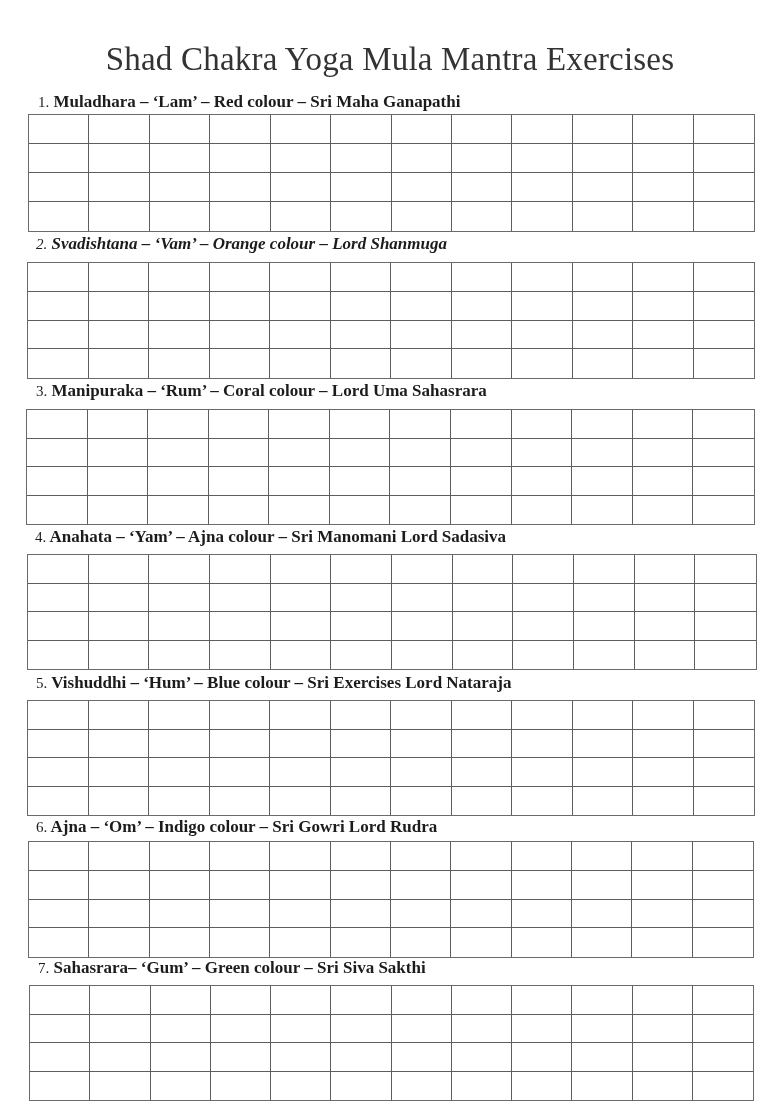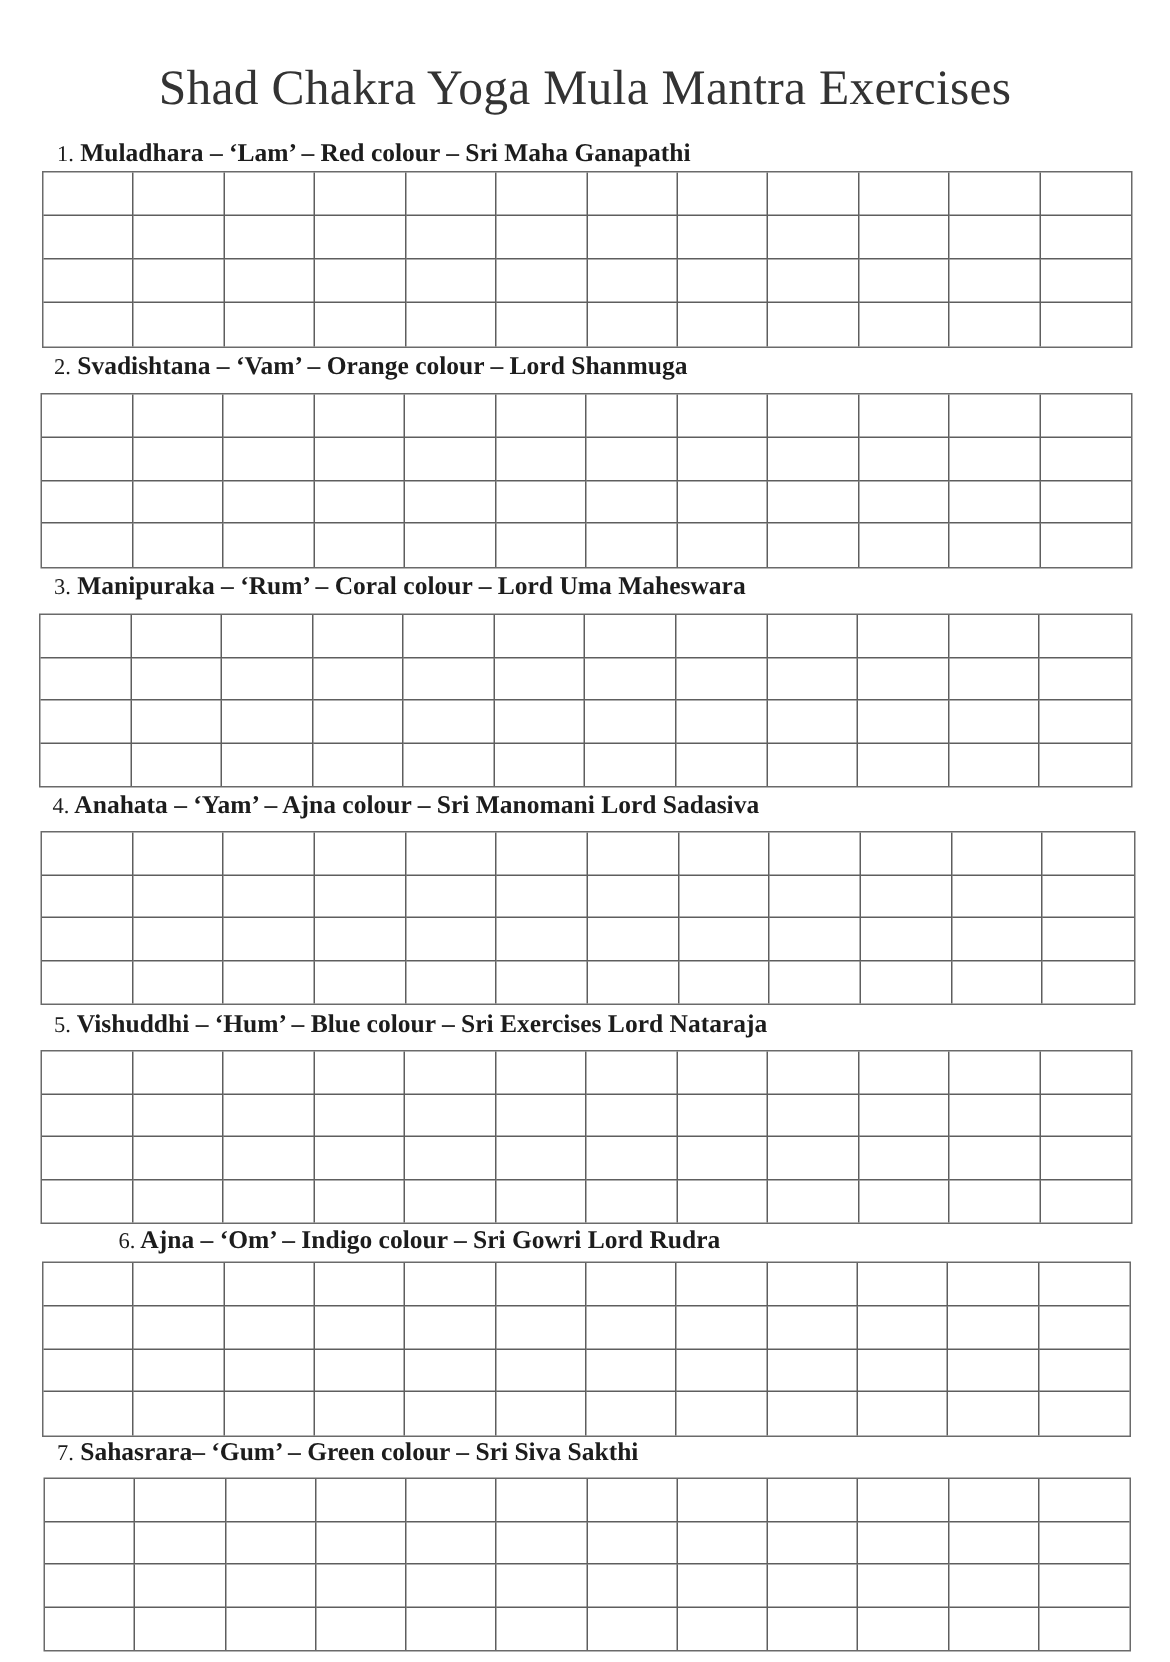--- a/index.html
+++ b/index.html
@@ -110,21 +110,21 @@
     <div class="cell last-row"></div>
     <div class="cell last-row"></div>
     <div class="cell last-row"></div>
     <div class="cell last-row"></div>
     <div class="cell last-row"></div>
     <div class="cell last-row"></div>
     <div class="cell last-row"></div>
     <div class="cell last-col last-row"></div>
   </div>
 
-<div class="section-heading" style="top:234px; left:36px;">
+<div class="section-heading" style="top:234px; left:36px;font-style:italic;">
   <span class="num">2.</span>
   <span>Svadishtana – ‘Vam’ – Orange colour – Lord Shanmuga</span>
 </div>
 <div class="grid" style="left:27px; top:262px; width:728px; height:117px;">
     <div class="cell"></div>
     <div class="cell"></div>
     <div class="cell"></div>
     <div class="cell"></div>
     <div class="cell"></div>
     <div class="cell"></div>
@@ -167,21 +167,21 @@
     <div class="cell last-row"></div>
     <div class="cell last-row"></div>
     <div class="cell last-row"></div>
     <div class="cell last-row"></div>
     <div class="cell last-row"></div>
     <div class="cell last-col last-row"></div>
   </div>
 
 <div class="section-heading" style="top:381px; left:36px;">
   <span class="num">3.</span>
-  <span>Manipuraka – ‘Rum’ – Coral colour – Lord Uma Maheswara</span>
+  <span>Manipuraka – ‘Rum’ – Coral colour – Lord Uma Sahasrara</span>
 </div>
 <div class="grid" style="left:26px; top:409px; width:729px; height:116px;">
     <div class="cell"></div>
     <div class="cell"></div>
     <div class="cell"></div>
     <div class="cell"></div>
     <div class="cell"></div>
     <div class="cell"></div>
     <div class="cell"></div>
     <div class="cell"></div>
@@ -330,21 +330,21 @@
     <div class="cell last-row"></div>
     <div class="cell last-row"></div>
     <div class="cell last-row"></div>
     <div class="cell last-row"></div>
     <div class="cell last-row"></div>
     <div class="cell last-row"></div>
     <div class="cell last-row"></div>
     <div class="cell last-col last-row"></div>
   </div>
 
-<div class="section-heading" style="top:817px; left:36px;margin-left:43px;">
+<div class="section-heading" style="top:817px; left:36px;">
   <span class="num">6.</span>
   <span>Ajna – ‘Om’ – Indigo colour – Sri Gowri Lord Rudra</span>
 </div>
 <div class="grid" style="left:28px; top:841px; width:726px; height:117px;">
     <div class="cell"></div>
     <div class="cell"></div>
     <div class="cell"></div>
     <div class="cell"></div>
     <div class="cell"></div>
     <div class="cell"></div>

